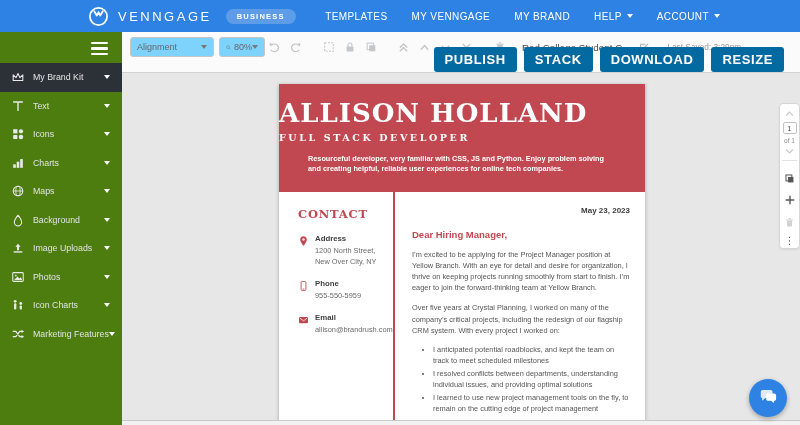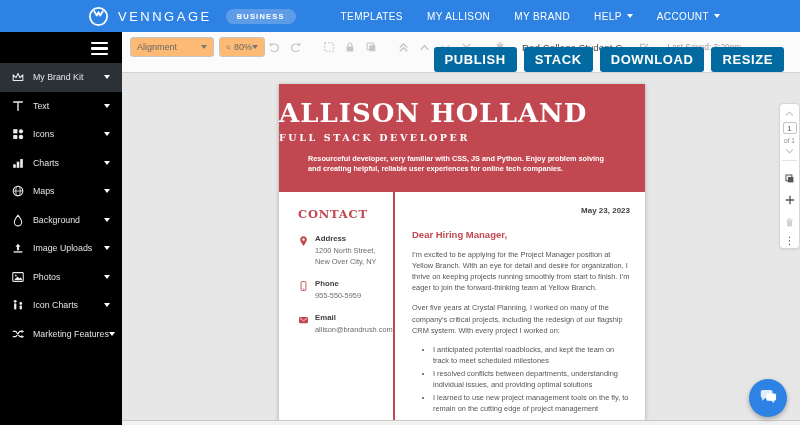--- a/index.html
+++ b/index.html
@@ -14,35 +14,35 @@
   .logo-text{margin-left:9px;font-size:13px;letter-spacing:2.5px;font-weight:400;}
   .badge{margin-left:14px;background:#5e9ce8;border-radius:10px;padding:3px 11px;
          font-size:7.5px;font-weight:bold;letter-spacing:1.2px;}
   .topnav{margin-left:auto;margin-right:80px;display:flex;align-items:center;gap:24px;
           font-size:10px;letter-spacing:.4px;}
   .topnav .navitem{display:flex;align-items:center;gap:5px;cursor:pointer;white-space:nowrap;}
   .caret-w{width:0;height:0;border-left:3.5px solid transparent;border-right:3.5px solid transparent;
            border-top:4px solid #fff;display:inline-block;}
 
   
-  .sidebar{position:absolute;left:0;top:32px;width:122px;height:393px;background:#000000;color:#e2e4e6;}
+  .sidebar{position:absolute;left:0;top:32px;width:122px;height:393px;background:#4d7c0f;color:#e2e4e6;}
   .hamburger{padding:10px 14px 8px 0;display:flex;justify-content:flex-end;}
   .hamburger .bars{display:flex;flex-direction:column;gap:3px;}
   .hamburger .bars span{display:block;width:17px;height:2.4px;background:#fff;border-radius:1px;}
   .side-item{height:28.5px;display:flex;align-items:center;padding:0 12px 0 11px;cursor:pointer;}
   .side-item.active{background:#2c3137;}
   .side-item .sicon{width:14px;height:14px;margin-right:8px;flex:0 0 auto;display:flex;align-items:center;justify-content:center;}
   .side-item .slabel{font-size:8.8px;color:#e2e4e6;white-space:nowrap;}
   .side-item .scaret{margin-left:auto;width:0;height:0;border-left:3.5px solid transparent;
        border-right:3.5px solid transparent;border-top:4px solid #fff;}
 
   
   .toolbar{position:absolute;left:122px;top:32px;width:678px;height:41px;background:#fbfbfb;
            border-bottom:1px solid #d2d2d2;}
-  .dd{position:absolute;top:5px;height:20px;background:#fdba74;border:1px solid #c6c6c6;border-radius:3px;
+  .dd{position:absolute;top:5px;height:20px;background:#7dd3fc;border:1px solid #c6c6c6;border-radius:3px;
       display:flex;align-items:center;font-size:9px;color:#666;padding:0 6px;}
   .dd-align{left:8px;width:84px;}
   .dd-zoom{left:97px;width:46px;}
   .caret-g{width:0;height:0;border-left:3.5px solid transparent;border-right:3.5px solid transparent;
            border-top:4px solid #777;margin-left:auto;}
   .tb-icons{position:absolute;left:146px;top:5px;height:20px;display:flex;align-items:center;gap:8px;}
   .tb-icons .ticon{width:13px;height:13px;display:flex;align-items:center;justify-content:center;}
   .tb-gap{width:4px;}
   .doc-title{font-size:9.8px;color:#4c4c4c;margin-left:8px;white-space:nowrap;}
   .last-saved{font-size:8.3px;color:#9a9a9a;margin-left:8px;white-space:nowrap;}
@@ -103,21 +103,21 @@
       <circle cx="11" cy="11" r="9" fill="none" stroke="#fff" stroke-width="1.8"></circle>
       <polyline points="6.5,5.5 9.2,10 11,6.5 12.8,10 15.5,5.5" fill="none" stroke="#fff" stroke-width="1.8" stroke-linecap="round" stroke-linejoin="round"></polyline>
     </svg>
     <span class="logo-text">VENNGAGE</span>
     <span class="badge">BUSINESS</span>
     <div class="topnav">
       <span class="navitem">
           <span>TEMPLATES</span>
         </span>
       <span class="navitem">
-          <span>MY ALLISON</span>
+          <span>MY VENNGAGE</span>
         </span>
       <span class="navitem">
           <span>MY BRAND</span>
         </span>
       <span class="navitem">
           <span>HELP</span>
           <span class="caret-w"></span>
         </span>
       <span class="navitem">
           <span>ACCOUNT</span>

